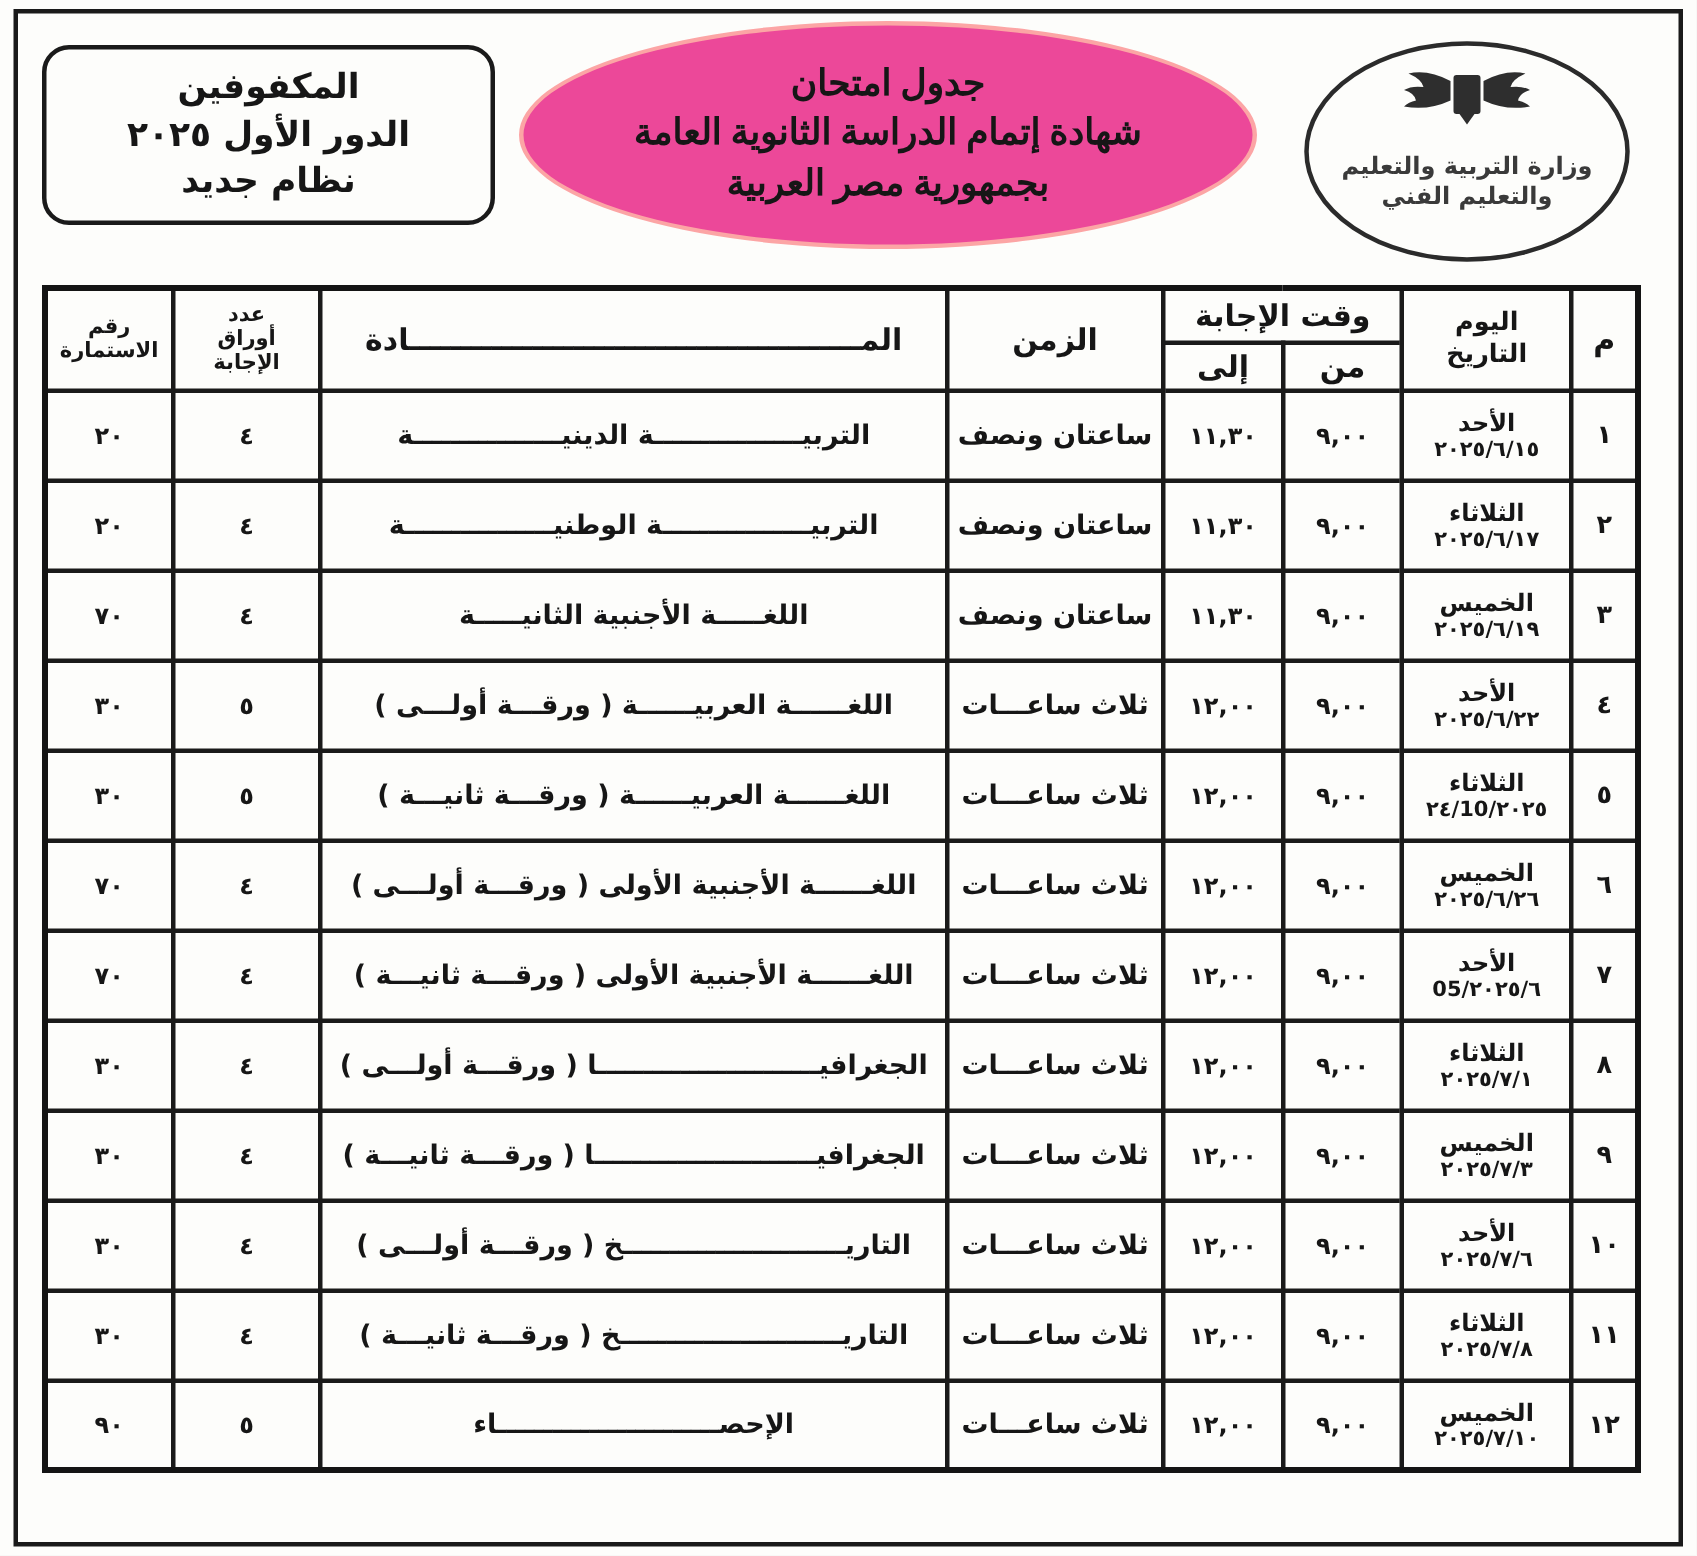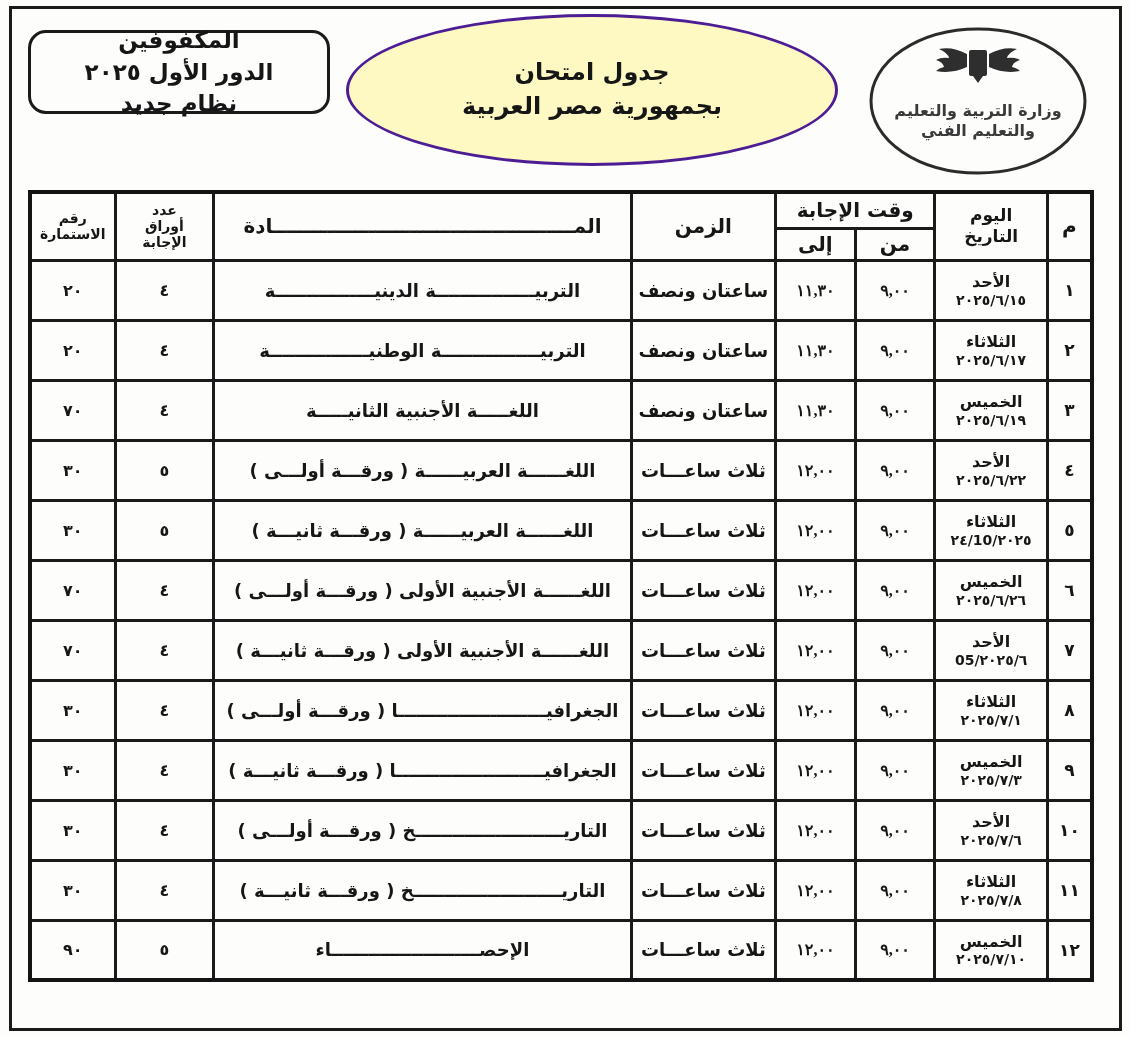--- a/index.html
+++ b/index.html
@@ -17,31 +17,31 @@
     background: #fdfdfb;
     overflow: hidden;
   }
   .page-frame {
     position: absolute; top: 6px; left: 9px; right: 9px; bottom: 6px;
     border: 3px solid #1a1a1a;
     pointer-events: none;
   }
   
   .info-box {
-    position: absolute; left: 28px; top: 30px; width: 302px; height: 84px;
+    position: absolute; left: 28px; top: 30px; width: 302px; height: 120px;
     border: 3px solid #1a1a1a; border-radius: 18px;
     display: flex; flex-direction: column; justify-content: center; align-items: center;
     gap: 5px; background: #fdfdfb;
   }
   .info-box div { font-size: 23px; line-height: 1.15; }
   .title-oval {
     position: absolute; left: 346px; top: 14px; width: 492px; height: 152px;
-    border: 3px solid #4c1d95; border-radius: 50%;
+    border: 3px solid #fca5a5; border-radius: 50%;
     display: flex; flex-direction: column; justify-content: center; align-items: center;
-    background: #fef9c3; padding: 4px 26px;
+    background: #ec4899; padding: 4px 26px; font-family: Liberation Serif, serif;
   }
   .title-oval div { font-size: 24px; line-height: 1.4; white-space: nowrap; }
   .seal { position: absolute; left: 866px; top: 24px; width: 224px; height: 154px; }
   
   .table-wrap { position: absolute; left: 28px; top: 190px; width: 1066px; }
   table {
     border-collapse: collapse; table-layout: fixed; width: 100%;
     direction: rtl; border: 4px solid #141414; background: #fdfdfb;
   }
   th, td {
@@ -51,39 +51,40 @@
   }
   thead th { font-size: 20px; }
   thead tr.h1 { height: 36px; }
   thead tr.h2 { height: 32px; }
   tbody tr { height: 60px; }
   .hdr-two-line { font-size: 17px; line-height: 1.25; }
   .hdr-small { font-size: 14px; line-height: 1.15; }
   .cell-serial { font-size: 17px; }
   .cell-day  { font-size: 16px; line-height: 1.2; }
   .cell-date { font-size: 14px; }
-  .cell-time { font-size: 16px; font-family: Liberation Serif, serif; }
+  .cell-time { font-size: 16px; }
   .cell-duration { font-size: 18px; }
   .cell-subject { font-size: 18px; }
   .cell-num { font-size: 16px; margin-top: 24px; }
 </style>
 </head>
 <body>
 
 <div class="page">
   <div class="page-frame"></div>
 
   <div class="info-box">
     <div>المكفوفين</div>
     <div>الدور الأول ٢٠٢٥</div>
     <div>نظام جديد</div>
   </div>
 
   <div class="title-oval">
     <div>جدول امتحان</div>
+    <div>شهادة إتمام الدراسة الثانوية العامة</div>
     <div>بجمهورية مصر العربية</div>
   </div>
 
   <div class="seal">
     <svg width="224" height="154" viewBox="0 0 224 154">
       <ellipse cx="112" cy="77" rx="107" ry="72" fill="none" stroke="#2b2b2b" stroke-width="3"></ellipse>
       <path id="ringPath" d="M 20 77 a 92 59 0 1 1 184 0 a 92 59 0 1 1 -184 0" fill="none"></path>
       <text font-size="12.5" font-weight="bold" fill="#2b2b2b" letter-spacing="1">
         <textPath href="#ringPath" startOffset="4" textLength="450" lengthAdjust="spacingAndGlyphs">MINISTRY OF EDUCATION AND TECHNICAL EDUCATION</textPath>
       </text>

